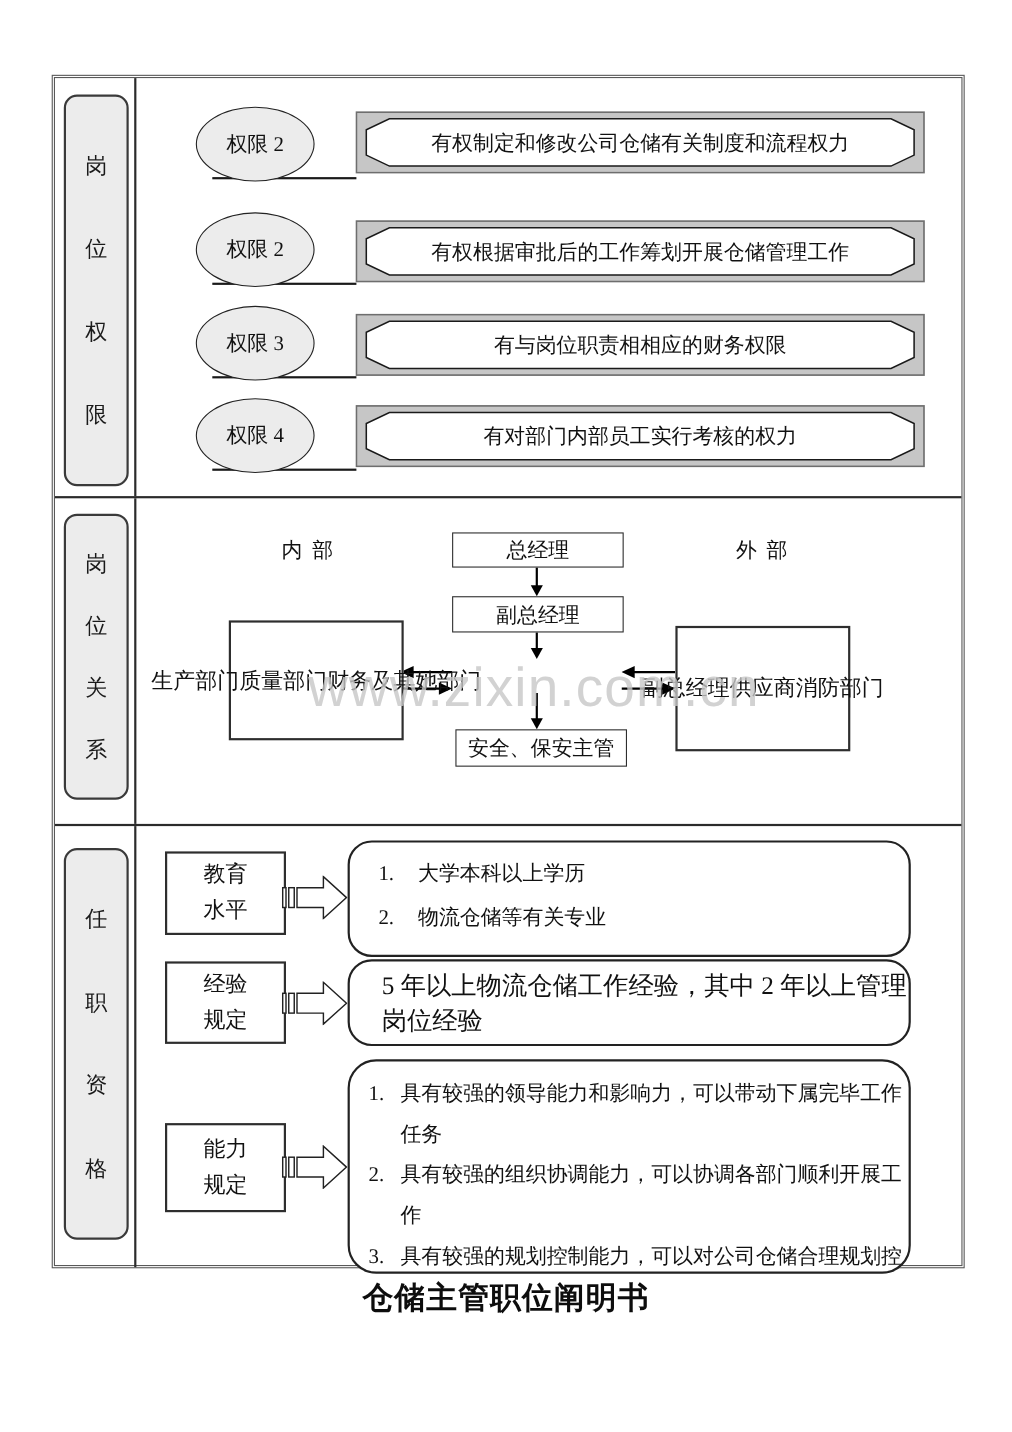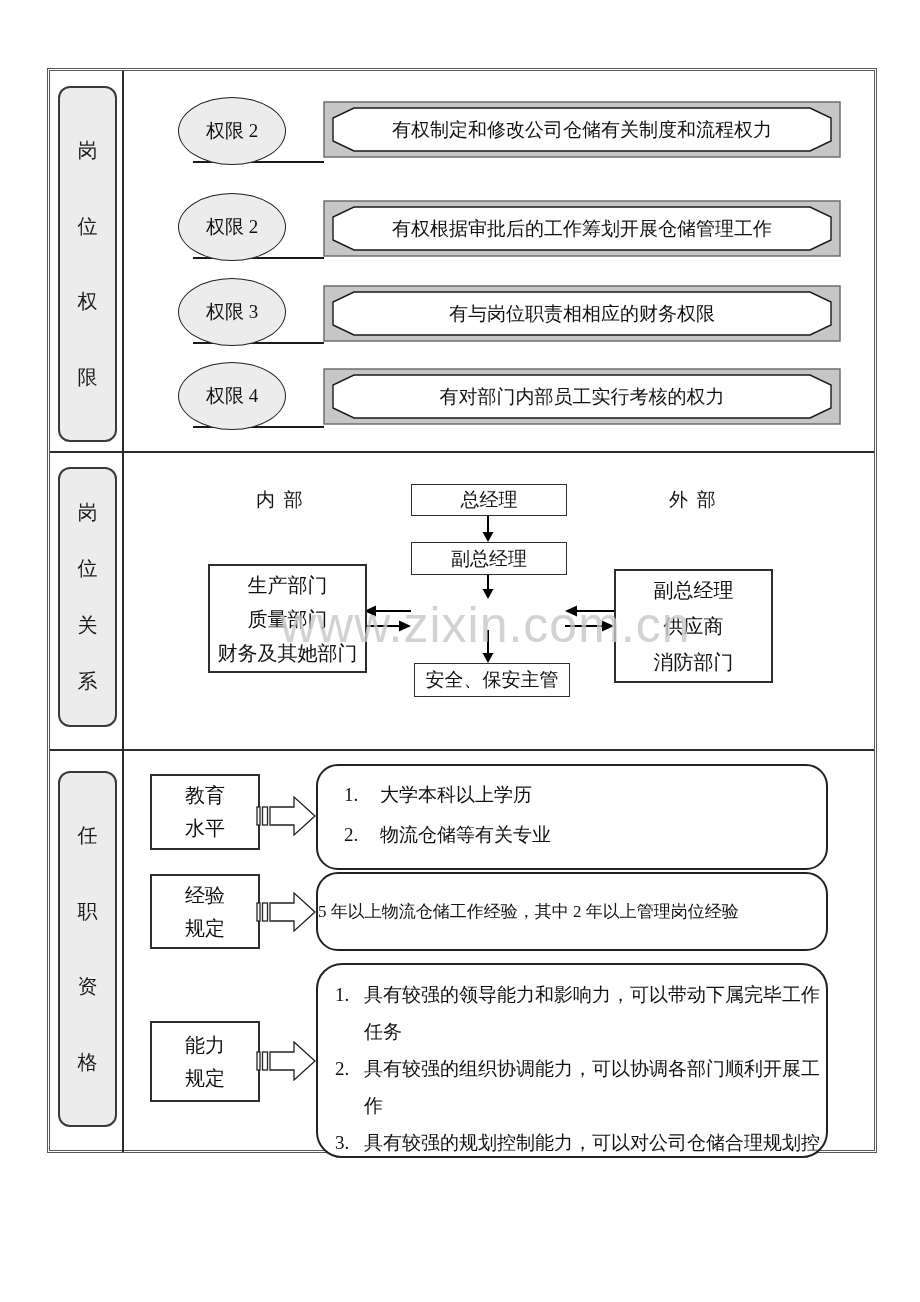--- a/index.html
+++ b/index.html
@@ -27,37 +27,37 @@
            justify-content:center;font-size:19px;z-index:2;}
   .banner{position:absolute;left:199px;width:518px;height:40px;}
   .banner svg{position:absolute;left:0;top:0;}
   .banner-text{position:absolute;left:12px;top:0;width:494px;height:57px;display:flex;
                align-items:center;justify-content:center;font-size:19px;color:#111;}
   
   .zone-label{position:absolute;font-size:19px;letter-spacing:2px;color:#111;}
   .chain-box{position:absolute;left:287px;width:154px;background:#fff;border:1.8px solid #2e2e2e;
              display:flex;align-items:center;justify-content:center;font-size:19px;z-index:2;}
   .dept-box{position:absolute;background:#fff;border:2px solid #2e2e2e;display:flex;
-            flex-direction:column;align-items:center;justify-content:center;font-size:20px;z-index:2;}
+            flex-direction:row;align-items:center;justify-content:center;font-size:20px;z-index:2;}
   .dept-box span{display:block;line-height:34px;white-space:nowrap;}
   .varrow,.harrow,.sarrow{position:absolute;z-index:1;}
   .watermark{position:absolute;left:156px;top:143px;font-family:"Liberation Sans","DejaVu Sans",sans-serif;
              font-size:50px;color:#c7c7c7;opacity:.8;letter-spacing:1px;z-index:6;white-space:nowrap;}
   
   .q-box{position:absolute;left:26px;width:106px;background:#fff;border:2px solid #2e2e2e;
          display:flex;flex-direction:column;align-items:center;justify-content:center;
          font-size:20px;line-height:33px;}
   .rrect{position:absolute;left:192px;width:508px;background:#fff;border:2px solid #222;}
   .rr1{top:13px;height:93px;border-radius:22px;padding-top:9px;}
   .rr2{top:121px;height:75px;border-radius:22px;display:flex;align-items:center;}
   .rr3{top:212px;height:180px;border-radius:26px;padding-top:11px;}
   .li{display:flex;font-size:19px;line-height:40px;}
   .rr1 .li{padding-left:26px;}
   .rr1 .num{width:36px;flex:0 0 36px;}
-  .rr2 .line{padding-left:0;font-size:17px;}
+  .rr2 .line{padding-left:29px;font-size:23px;}
   .rr3 .li{padding-left:17px;line-height:37px;}
   .rr3 .num{width:29px;flex:0 0 29px;}
   .rr3 .txt{width:458px;}
   .caption{position:absolute;left:0;top:1161px;width:920px;text-align:center;
            font-family:"Liberation Sans","DejaVu Sans",sans-serif;font-weight:bold;
            font-size:28px;color:#0d0d0d;letter-spacing:1px;}
 </style>
 </head>
 <body>
 
@@ -246,13 +246,14 @@
           <div class="li">
             <span class="num">3.</span>
             <span class="txt">具有较强的规划控制能力，可以对公司仓储合理规划控</span>
           </div>
         </div>
       </div>
     </div>
 
   </div>
 
+  <div class="caption">仓储主管职位阐明书</div>
 </div>
 
 </body></html>

